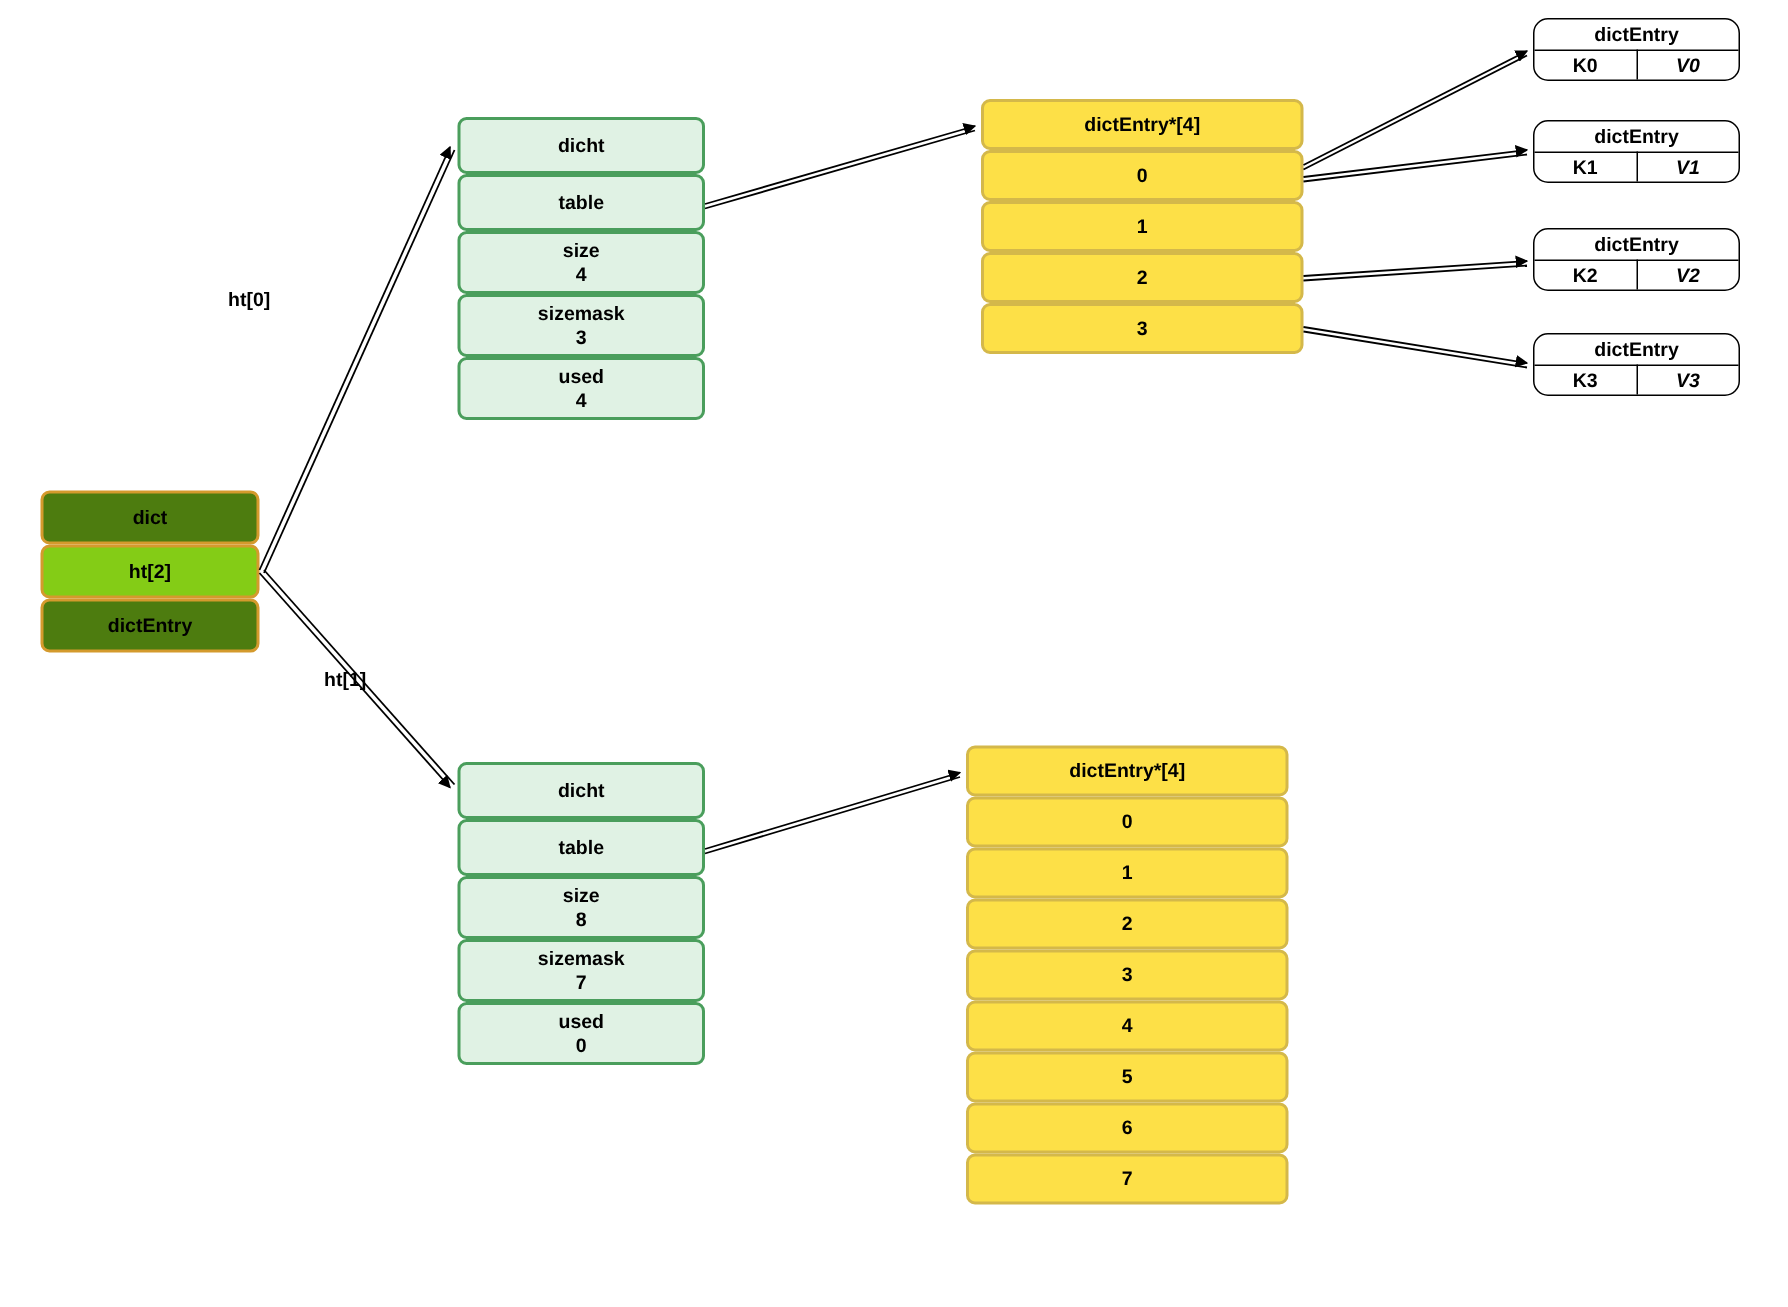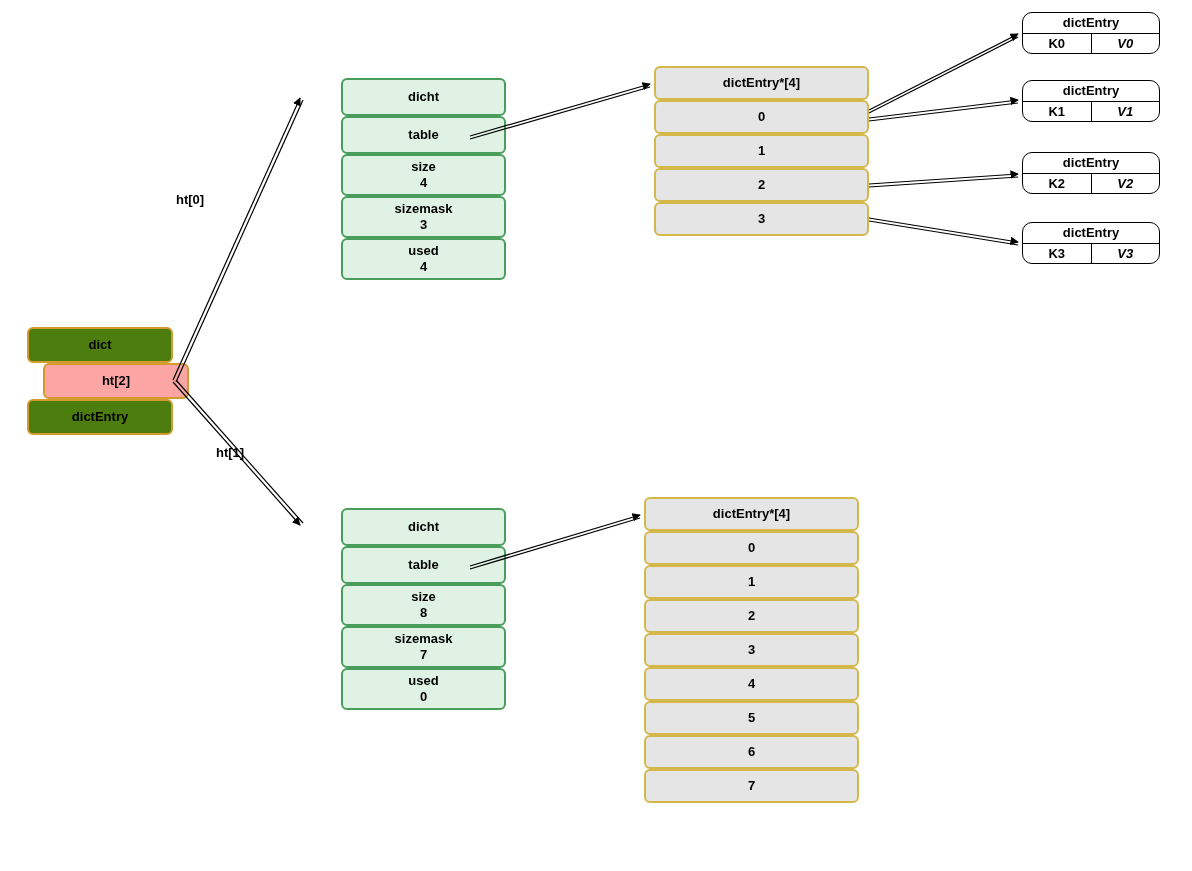--- a/index.html
+++ b/index.html
@@ -22,23 +22,23 @@
     text-align: center;
     display: flex;
     flex-direction: column;
     justify-content: center;
     align-items: center;
     line-height: 1.2;
     padding: 2px;
     background-clip: padding-box;
   }
   .orange { border-color: #d49a2d; background: #4d7c0f; }
-  .orange-dark { border-color: #d49a2d; background: #fca5a5; margin-left: 16px; }
-  .green  { border-color: #4a9e5c; background: #e0f2e4; margin-left: 36px; }
-  .yellow { border-color: #d4b84a; background: #e5e5e5; }
+  .orange-dark { border-color: #d49a2d; background: #84cc16; }
+  .green  { border-color: #4a9e5c; background: #e0f2e4; }
+  .yellow { border-color: #d4b84a; background: #fde047; }
   .white  { border-color: #000; background: #fff; border-width:1.5px; border-radius:10px;}
   .label {
     position: absolute;
     font-weight: bold;
   }
   svg {
     position: absolute;
     top: 0; left: 0;
     width: 1192px; height: 871px;
     pointer-events: none;
@@ -48,21 +48,21 @@
   .kvcell:last-child { border-right:none;font-style:italic;}
   .entryTop { height:50%; display:flex;align-items:center;justify-content:center;}
 </style>
 </head>
 <body>
 
 <div class="box orange" style="left:27px; top:327px; width:146px; height:36px;">dict</div>
 <div class="box orange-dark" style="left:27px; top:363px; width:146px; height:36px;">ht[2]</div>
 <div class="box orange" style="left:27px; top:399px; width:146px; height:36px;">dictEntry</div>
 
-<div class="label" style="left:176px; top:192px;">ht[0]</div>
+<div class="label" style="left:152px; top:192px;">ht[0]</div>
 <div class="label" style="left:216px; top:445px;">ht[1]</div>
 
 <div class="box green" style="left:305px; top:78px; width:165px; height:38px;">dicht</div>
 <div class="box green" style="left:305px; top:116px; width:165px; height:38px;">table</div>
 <div class="box green" style="left:305px; top:154px; width:165px; height:42px;">
   <span>size</span>
   <span>4</span>
 </div>
 <div class="box green" style="left:305px; top:196px; width:165px; height:42px;">
   <span>sizemask</span>

